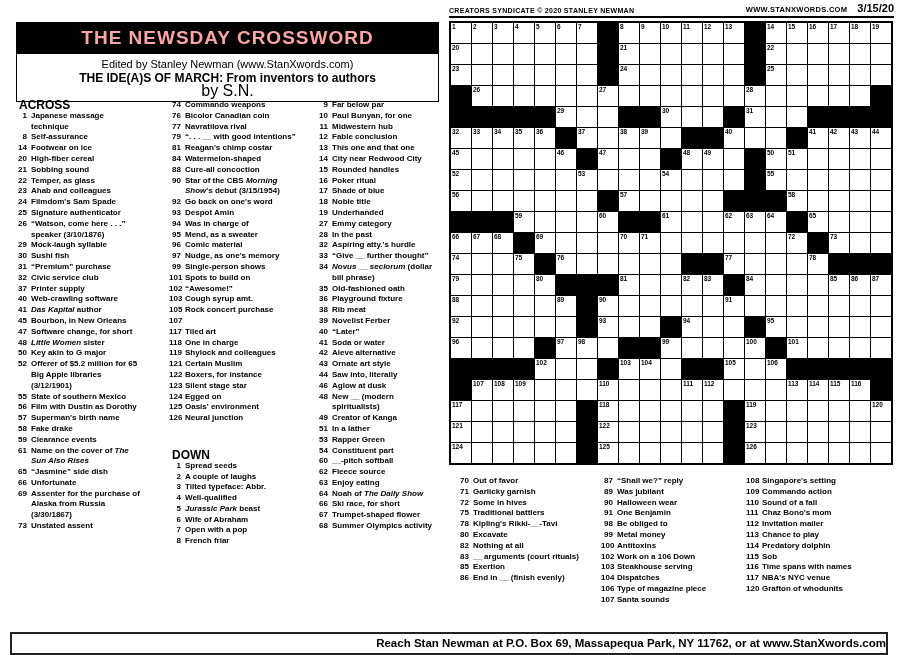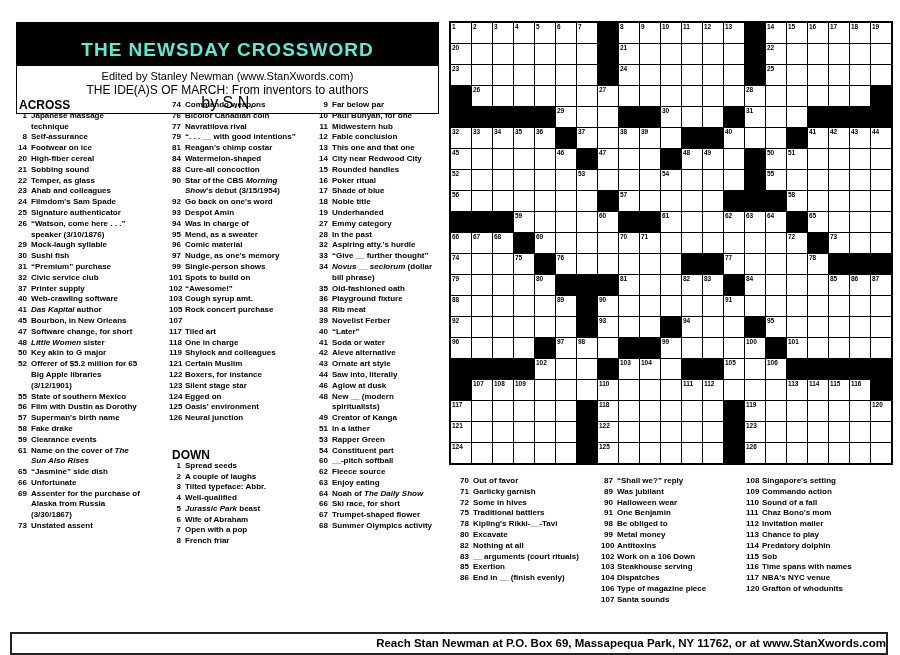--- a/index.html
+++ b/index.html
@@ -1,25 +1,25 @@
 <!DOCTYPE html>
 <html><head>
 <meta charset="utf-8">
 <style>
   html,body{margin:0;padding:0;background:#fff;}
   .page{position:relative;width:900px;height:655px;background:#fff;overflow:hidden;
         font-family:"Liberation Sans",sans-serif;color:#000;}
 
   
   .masthead{position:absolute;left:16px;top:22px;width:421px;border:1px solid #000;}
-  .mast-titlebar{background:#000;color:#5eead4;text-align:center;
-                 font-size:19px;font-weight:bold;letter-spacing:1px;padding:16px 0 5px;}
+  .mast-titlebar{background:#000;color:#fca5a5;text-align:center;
+                 font-size:19px;font-weight:bold;letter-spacing:1px;padding:4px 0 5px;}
   .mast-body{text-align:center;padding:3px 2px 4px;}
   .mast-editor{font-size:11px;line-height:14px;}
-  .mast-theme{font-size:12px;font-weight:normal;line-height:14px;}
+  .mast-theme{font-size:12px;font-weight:bold;line-height:14px;}
   .mast-byline{font-size:16px;line-height:12px;}
 
   
   .syndbar{position:absolute;left:449px;top:2px;width:445px;height:16px;
            border-bottom:2px solid #000;display:flex;align-items:flex-end;padding-bottom:2px;box-sizing:border-box;}
   .synd-left{font-size:7px;font-weight:bold;letter-spacing:.3px;flex:1;}
   .synd-site{font-size:7.5px;font-weight:bold;letter-spacing:.3px;}
   .synd-date{font-size:11px;font-weight:bold;margin-left:10px;}
 
   
@@ -63,20 +63,25 @@
 
   <div class="masthead">
     <div class="mast-titlebar">THE NEWSDAY CROSSWORD</div>
     <div class="mast-body">
       <div class="mast-editor">Edited by Stanley Newman (www.StanXwords.com)</div>
       <div class="mast-theme">THE IDE(A)S OF MARCH: From inventors to authors</div>
       <div class="mast-byline">by S.N.</div>
     </div>
   </div>
 
+  <div class="syndbar">
+    <span class="synd-left">CREATORS SYNDICATE © 2020 STANLEY NEWMAN</span>
+    <span class="synd-site">WWW.STANXWORDS.COM</span>
+    <span class="synd-date">3/15/20</span>
+  </div>
 
   <div class="grid" id="grid">
       <div class="cell">
         <span class="num">1</span>
       </div>
       <div class="cell">
         <span class="num">2</span>
       </div>
       <div class="cell">
         <span class="num">3</span>

